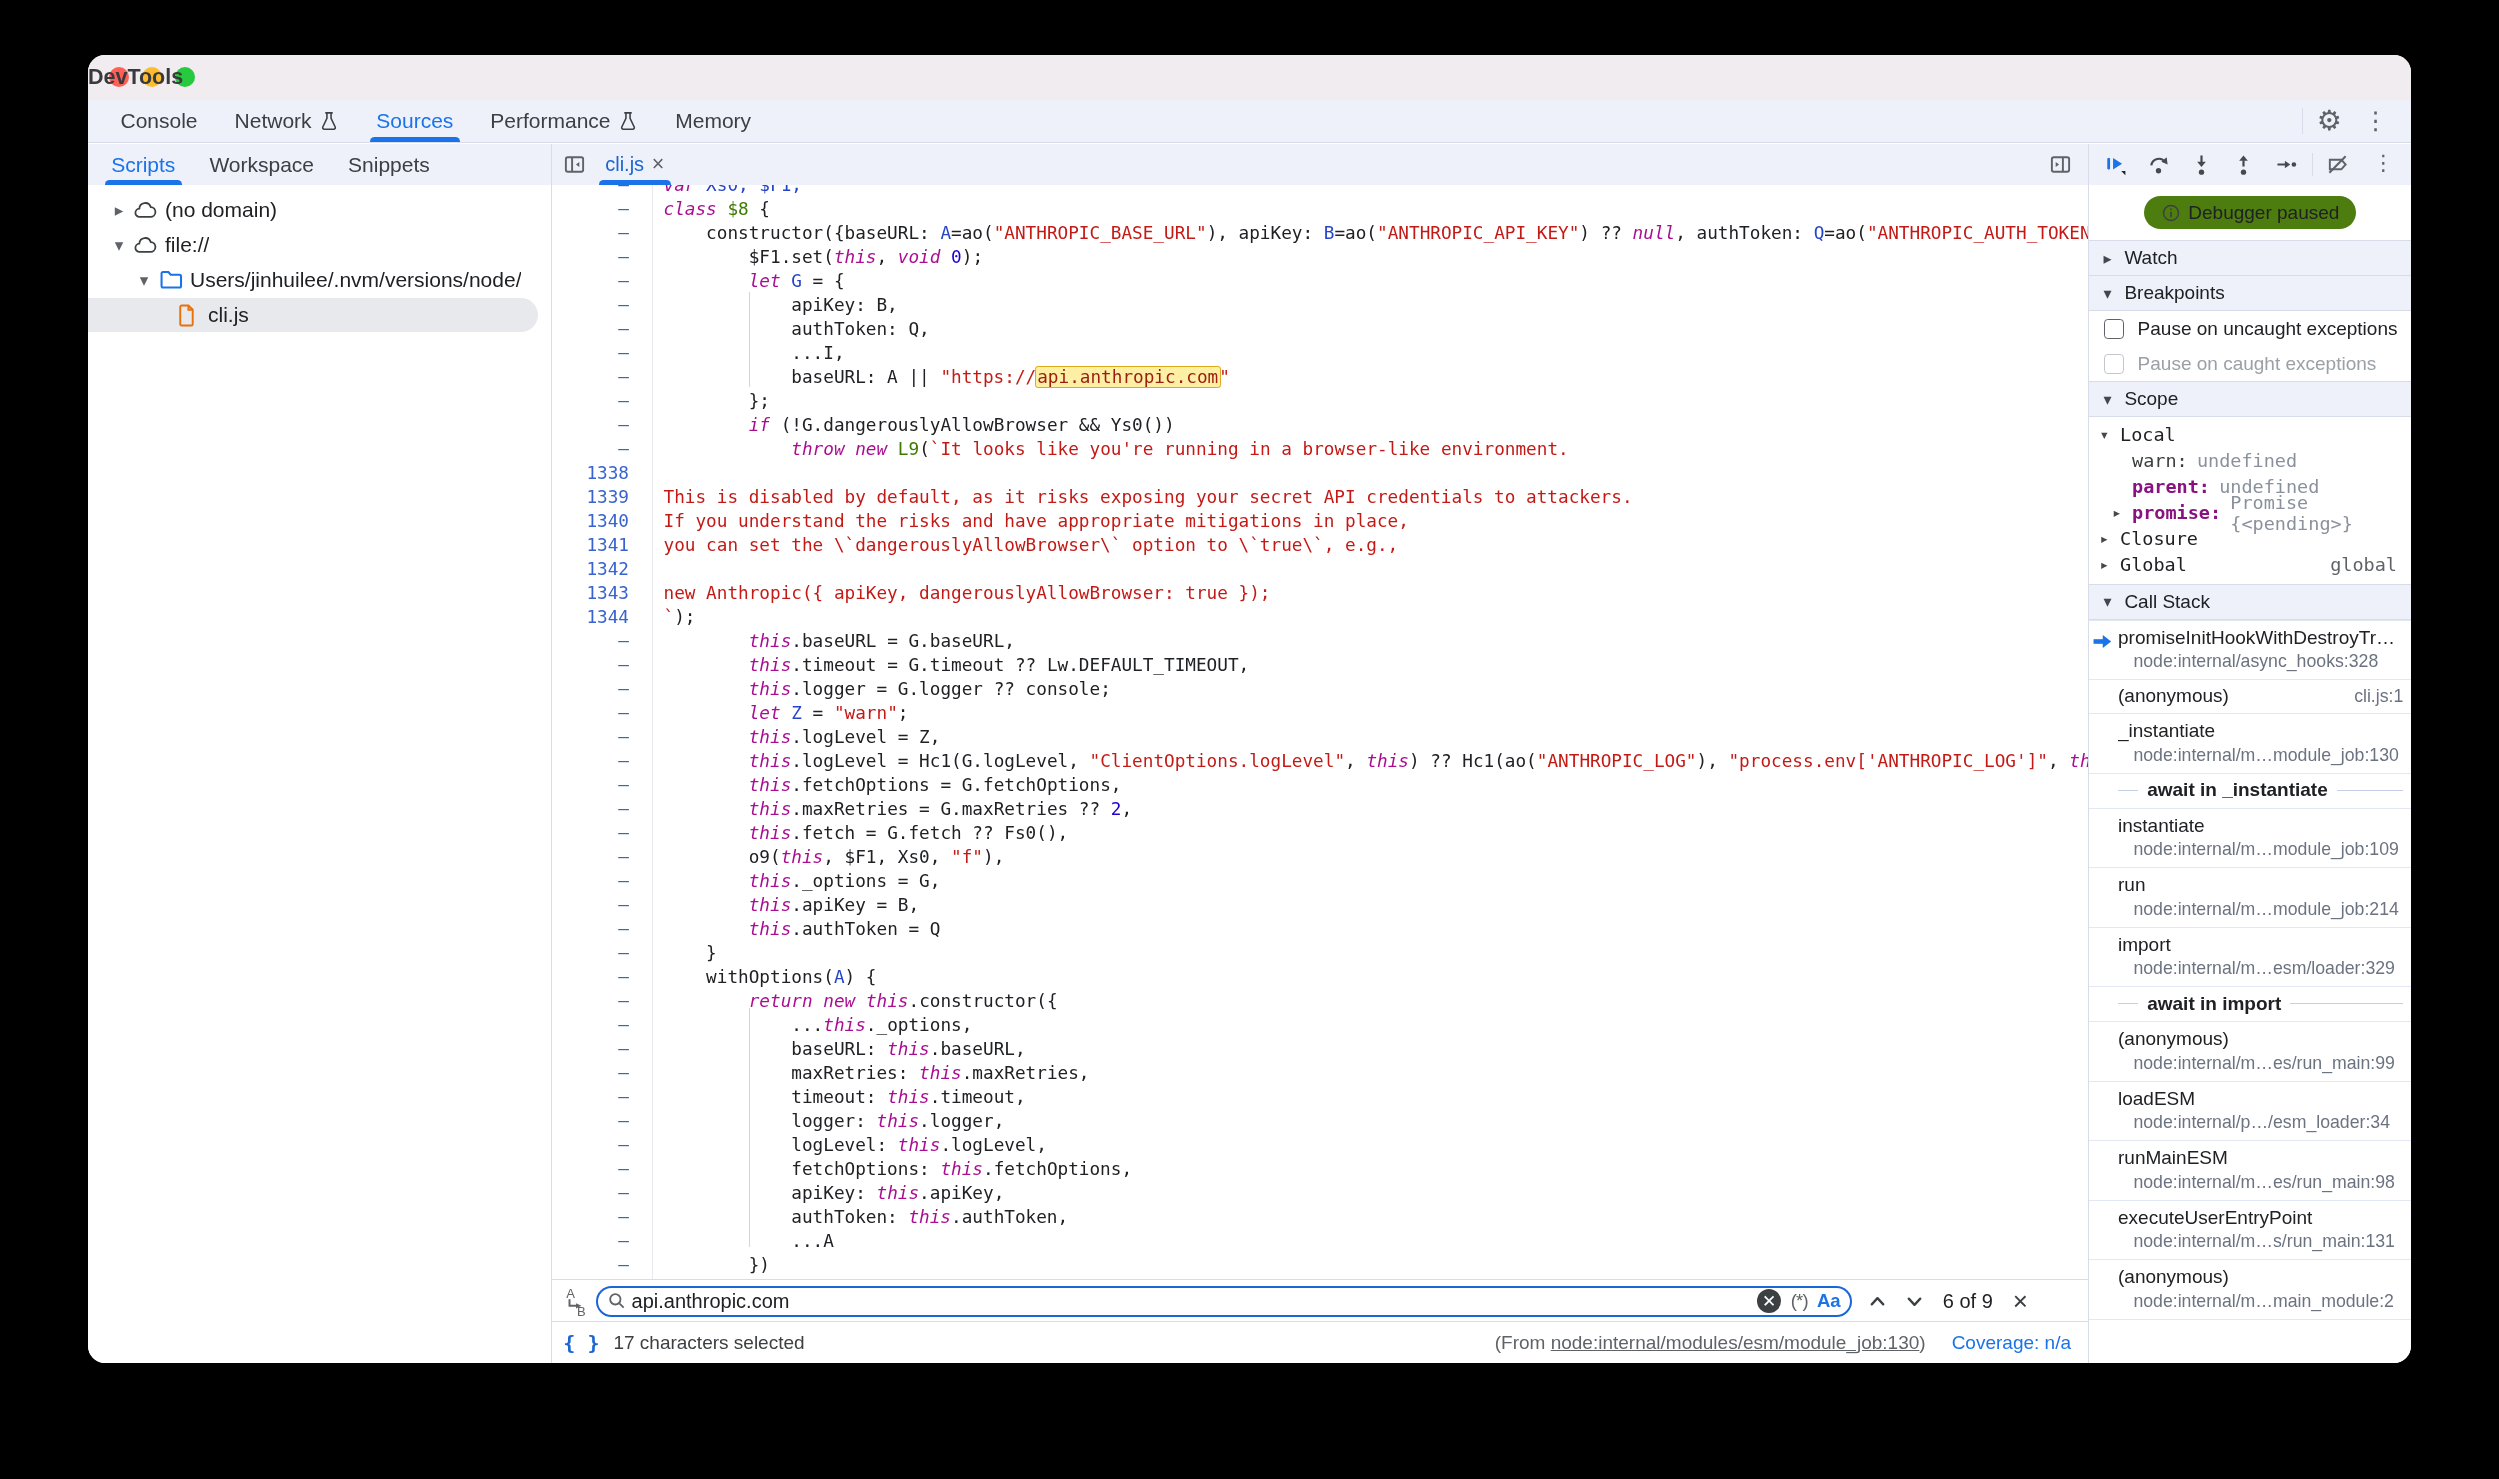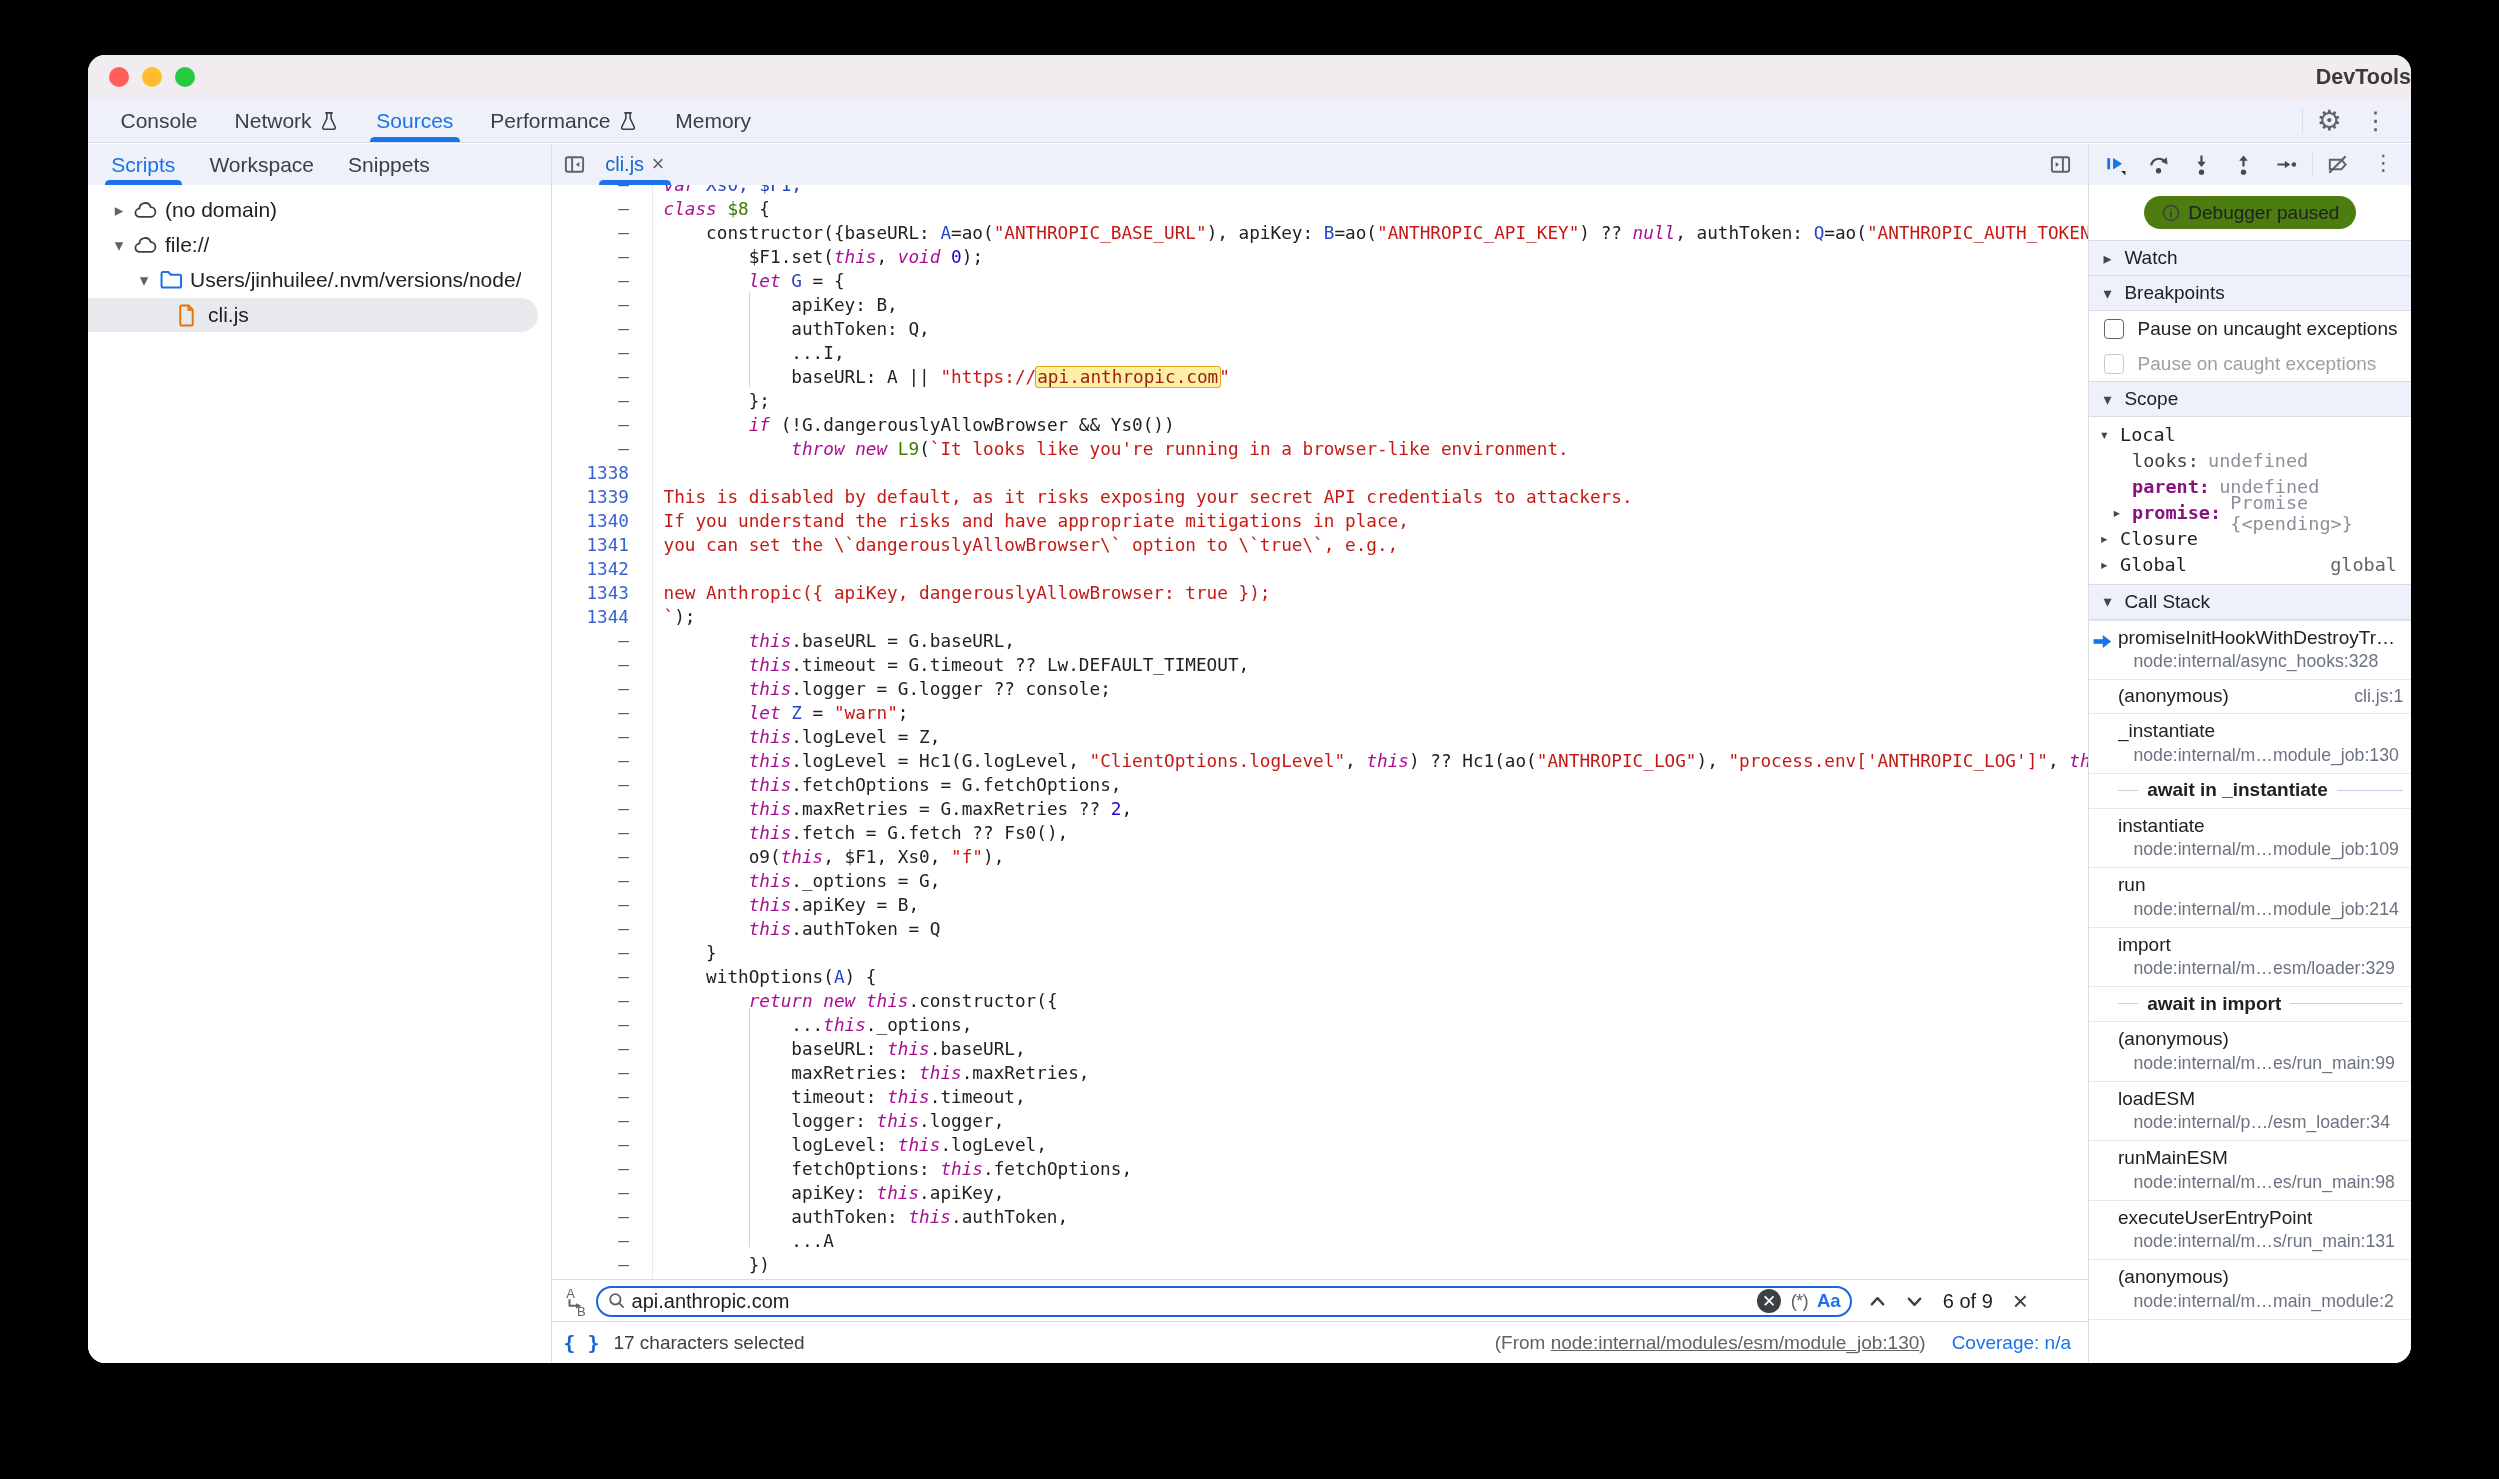--- a/index.html
+++ b/index.html
@@ -3,21 +3,21 @@
 <meta charset="utf-8">
 <style>
   html,body{margin:0;padding:0;background:#000;}
   #stage{position:relative;width:2500px;height:1479px;background:#000;overflow:hidden;
          font-family:"Liberation Sans",sans-serif;color:#202124;}
   #win{position:absolute;left:88px;top:55px;width:2323px;height:1308px;background:#fff;
        border-radius:17px;overflow:hidden;}
   
   #titlebar{position:absolute;left:0;top:0;width:100%;height:45px;background:#f0ecef;border-bottom:0.8px solid #d9d4d9;}
   .tl{position:absolute;top:12.3px;width:20px;height:20px;border-radius:50%;}
-  #win-title{position:absolute;left:0;right:0;top:0;height:45px;line-height:45px;text-align:right;
+  #win-title{position:absolute;left:0;right:0;top:0;height:45px;line-height:45px;text-align:left;
              font-size:21.5px;font-weight:700;color:#3a3a3c;}
   
   #main-toolbar{position:absolute;left:0;top:45px;width:100%;height:42px;background:#eef1fa;
                 border-bottom:0.8px solid #d8dce8;display:flex;align-items:stretch;}
   .mtab{display:flex;align-items:center;gap:7.7px;padding:0 18.5px;font-size:21px;color:#3c4043;position:relative;cursor:default;}
   .mtab:first-child{margin-left:14px;}
   .mtab.sel{color:#1a73e8;}
   .mtab.sel::after{content:"";position:absolute;left:12.3px;right:12.3px;bottom:0;height:4.6px;background:#1a73e8;border-radius:4.6px 4.6px 0 0;}
   #mt-right{margin-left:auto;display:flex;align-items:center;gap:6.2px;padding-right:15.4px;}
   .vdiv{width:0.8px;height:26px;background:#d8dce8;}
@@ -414,21 +414,21 @@
       <div class="sechead">
           <span class="tri">▾</span>
           <span>Scope</span>
         </div>
       <div id="scope-list">
           <div class="scoperow s-top">
             <span class="tri">▾</span>
             <span>Local</span>
           </div>
           <div class="scoperow s-entry">
-            <span class="s-name">looks:</span>
+            <span class="s-name">warn:</span>
             <span class="s-val">undefined</span>
           </div>
           <div class="scoperow s-entry">
             <span class="s-name prop">parent:</span>
             <span class="s-val">undefined</span>
           </div>
           <div class="scoperow s-entry">
             <span class="tri inner">▸</span>
             <span class="s-name prop">promise:</span>
             <span class="s-val">Promise {&lt;pending&gt;}</span>

